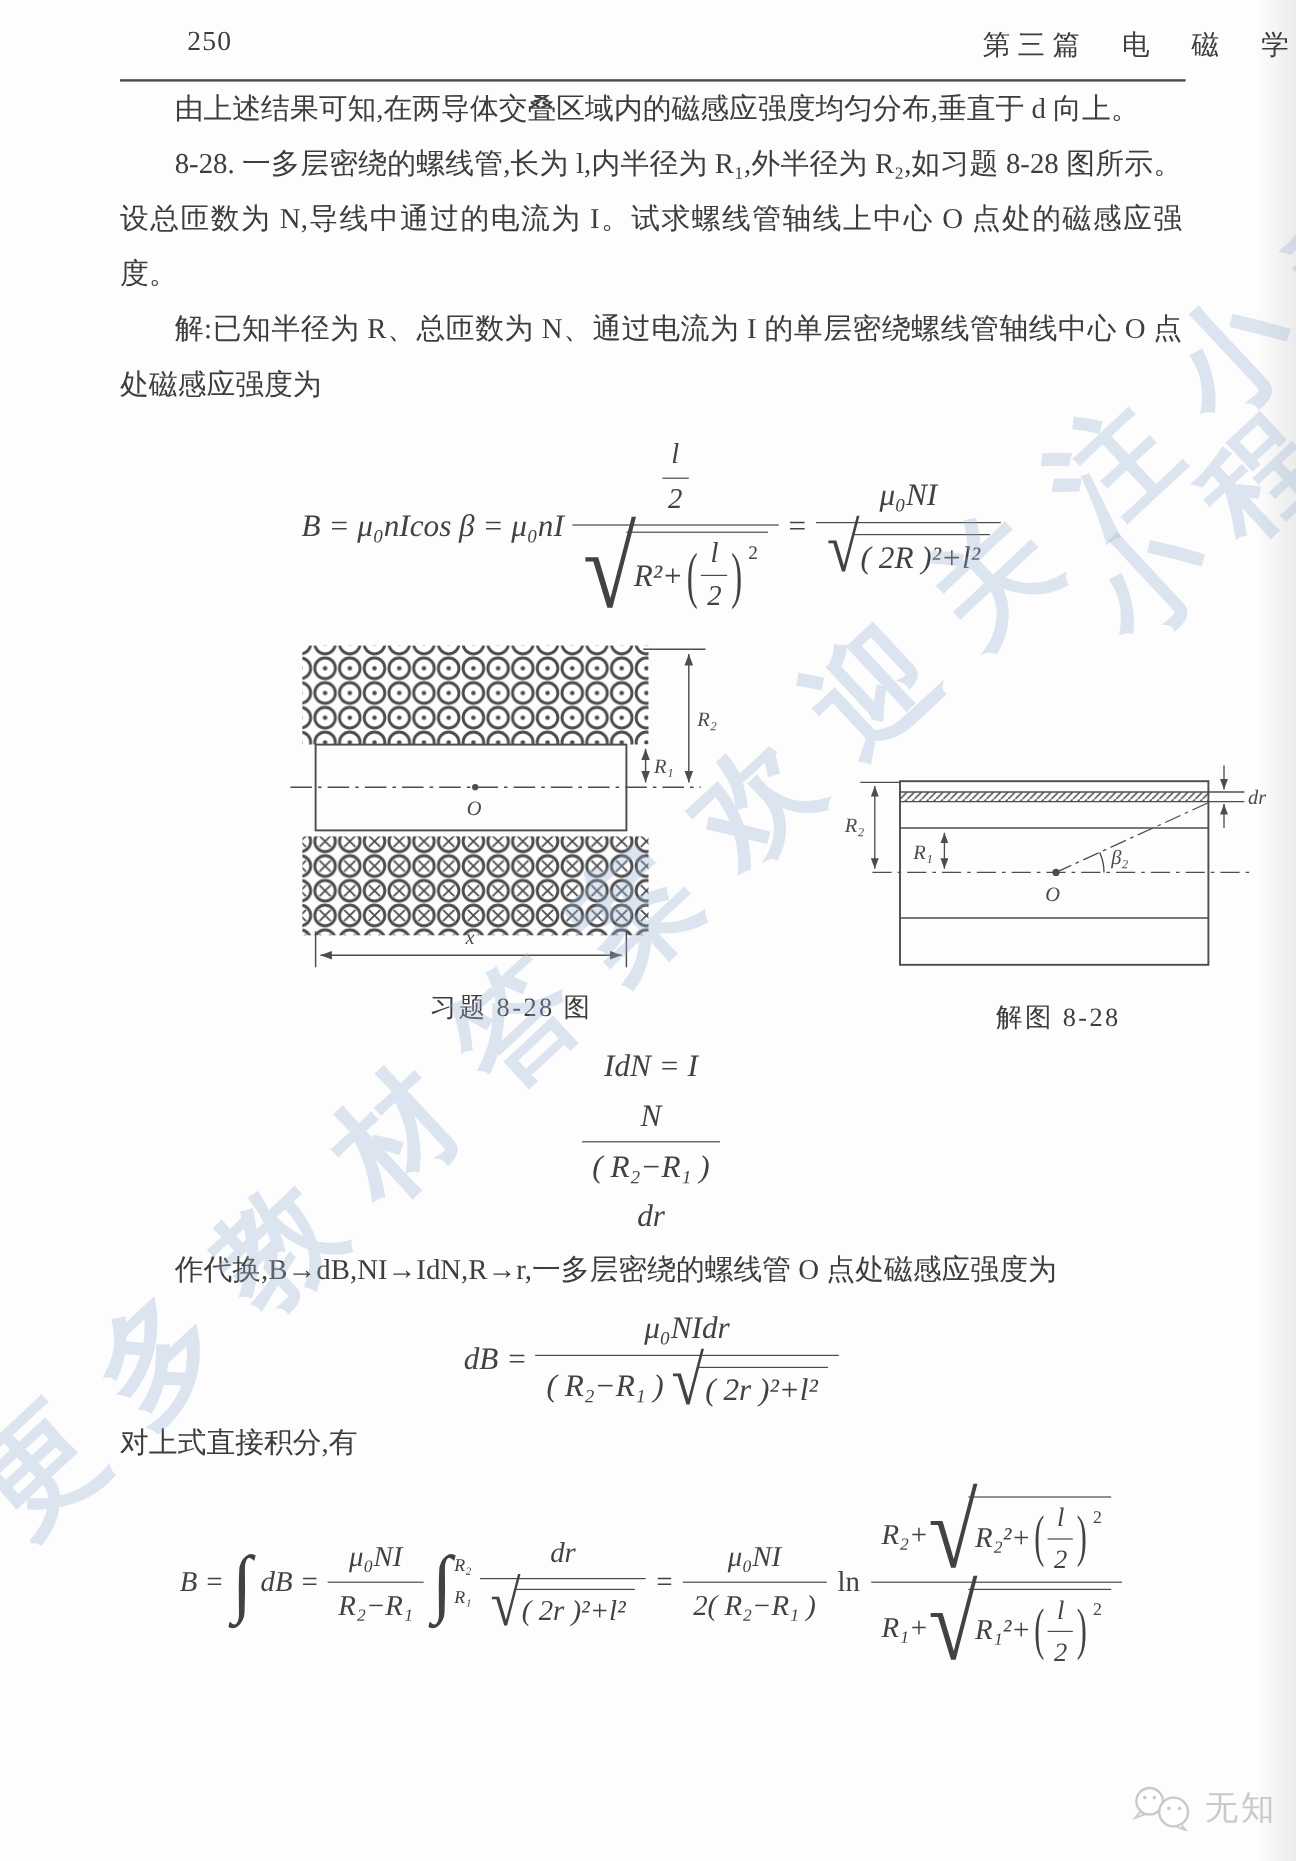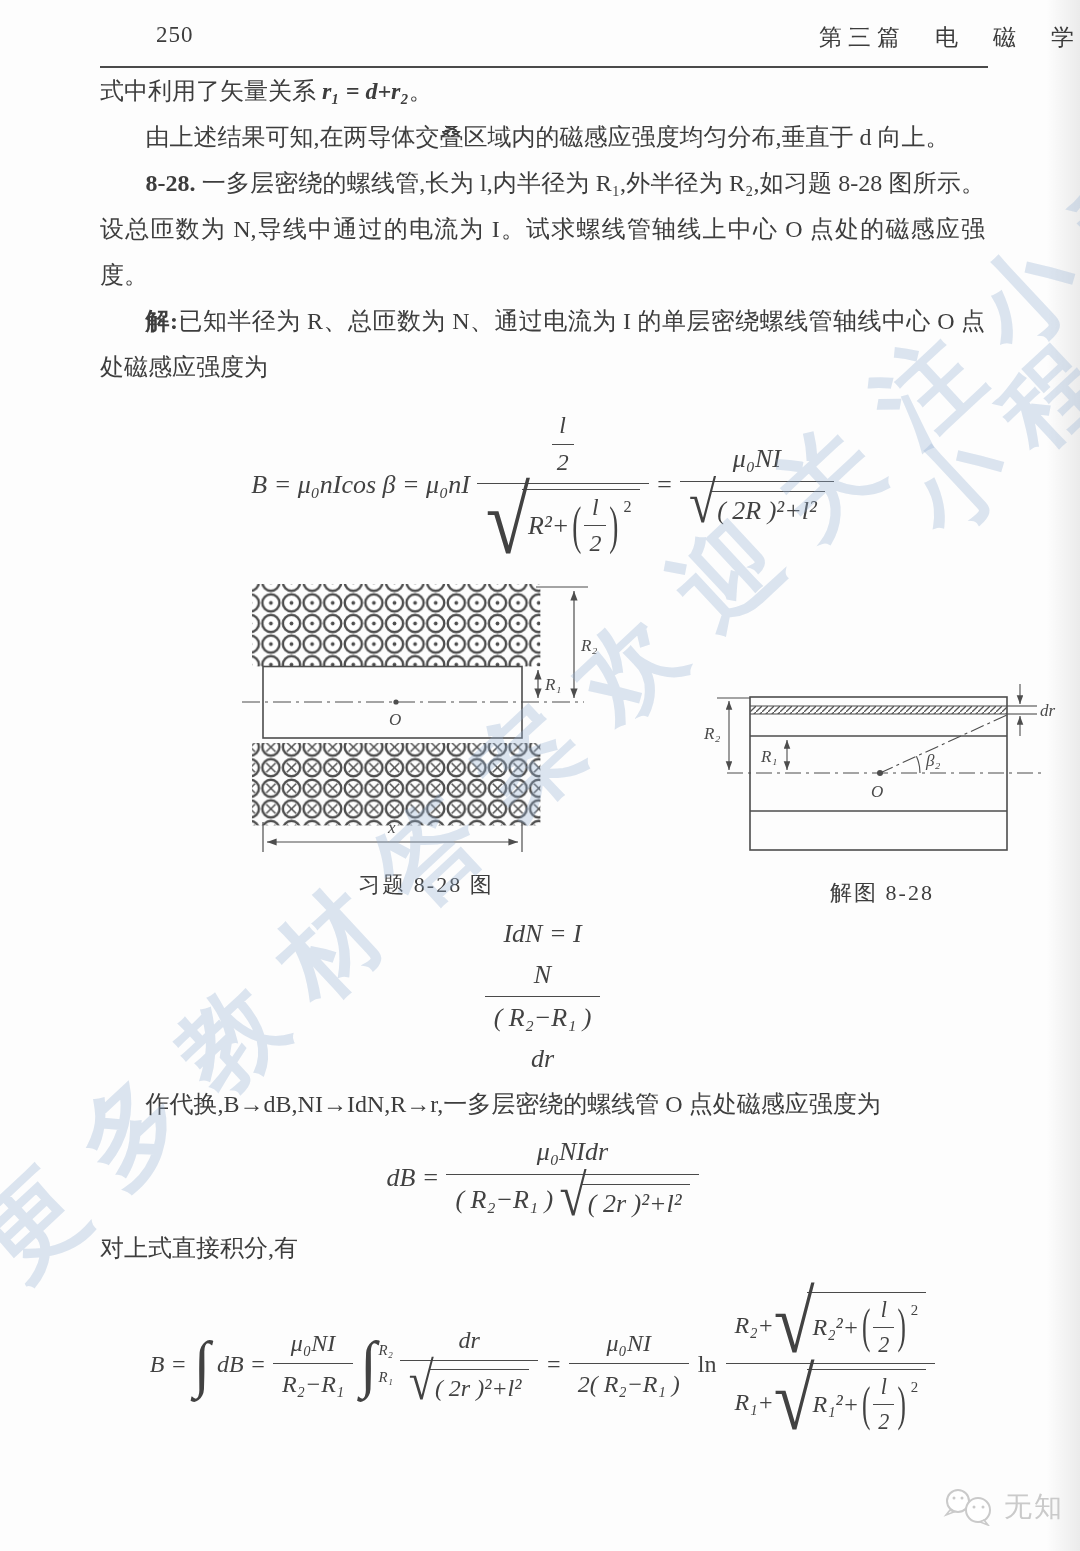--- a/index.html
+++ b/index.html
@@ -13,21 +13,21 @@
     background:linear-gradient(to right, rgba(0,0,0,0), rgba(0,0,0,0.07)); }
   
   .hdr { position:relative; padding-top:22px; height:36px; }
   .pageno { position:absolute; left:112px; top:22px; font-size:23px; letter-spacing:1px;margin-left:44px; }
   .htitle { position:absolute; left:0; right:0; top:22px; text-align:right; font-size:23px; letter-spacing:6px; }
   .hrule { margin:8px 92px 0 100px; border-bottom:2px solid #4a4a4a; }
   
   .content { padding:0 95px 0 100px; position:relative; z-index:1; }
   p.t { font-size:24px; line-height:46px; margin:0; text-align:justify; }
   .ind { text-indent:1.9em; }
-  .b { font-weight:bold; }
+  .b { font-weight:normal; }
   .mvar { font-weight:bold; font-style:italic; }
   
   .math { display:flex; align-items:center; justify-content:center; gap:7px;
     font-size:26px; font-style:italic; line-height:1.25; color:#424242;
     font-family:"Liberation Serif","DejaVu Serif","DejaVu Sans",serif; }
   .mtok { white-space:pre; }
   .frac { display:inline-flex; flex-direction:column; align-items:center; vertical-align:middle; }
   .frac > .num { display:flex; align-items:center; justify-content:center; padding:1px 9px 5px; }
   .frac > .den { display:flex; align-items:center; justify-content:center; padding:5px 9px 1px;
     border-top:1.8px solid #4a4a4a; width:100%; box-sizing:border-box; }
@@ -79,21 +79,20 @@
   <div class="wm wm2">小程序</div>
 
   <div class="hdr">
     <span class="pageno">250</span>
     <span class="htitle">第三篇　电　磁　学</span>
   </div>
   <div class="hrule"></div>
 
   <div class="content">
 
-    <p class="t sp-p1"><span>式中利用了矢量关系 </span><span class="mvar">r₁ = d+r₂</span><span>。</span></p>
 
     <p class="t ind sp-p2">由上述结果可知,在两导体交叠区域内的磁感应强度均匀分布,垂直于 d 向上。</p>
 
     <p class="t ind sp-p3"><span class="b">8-28.</span><span> 一多层密绕的螺线管,长为 l,内半径为 R₁,外半径为 R₂,如习题 8-28 图所示。设总匝数为 N,导线中通过的电流为 I。试求螺线管轴线上中心 O 点处的磁感应强度。</span></p>
 
     <p class="t ind sp-p4"><span class="b">解:</span><span>已知半径为 R、总匝数为 N、通过电流为 I 的单层密绕螺线管轴线中心 O 点处磁感应强度为</span></p>
 
     <div class="math sp-f1">
       <span class="mtok">B = μ₀nIcos β = μ₀nI</span>
       <span class="frac">

